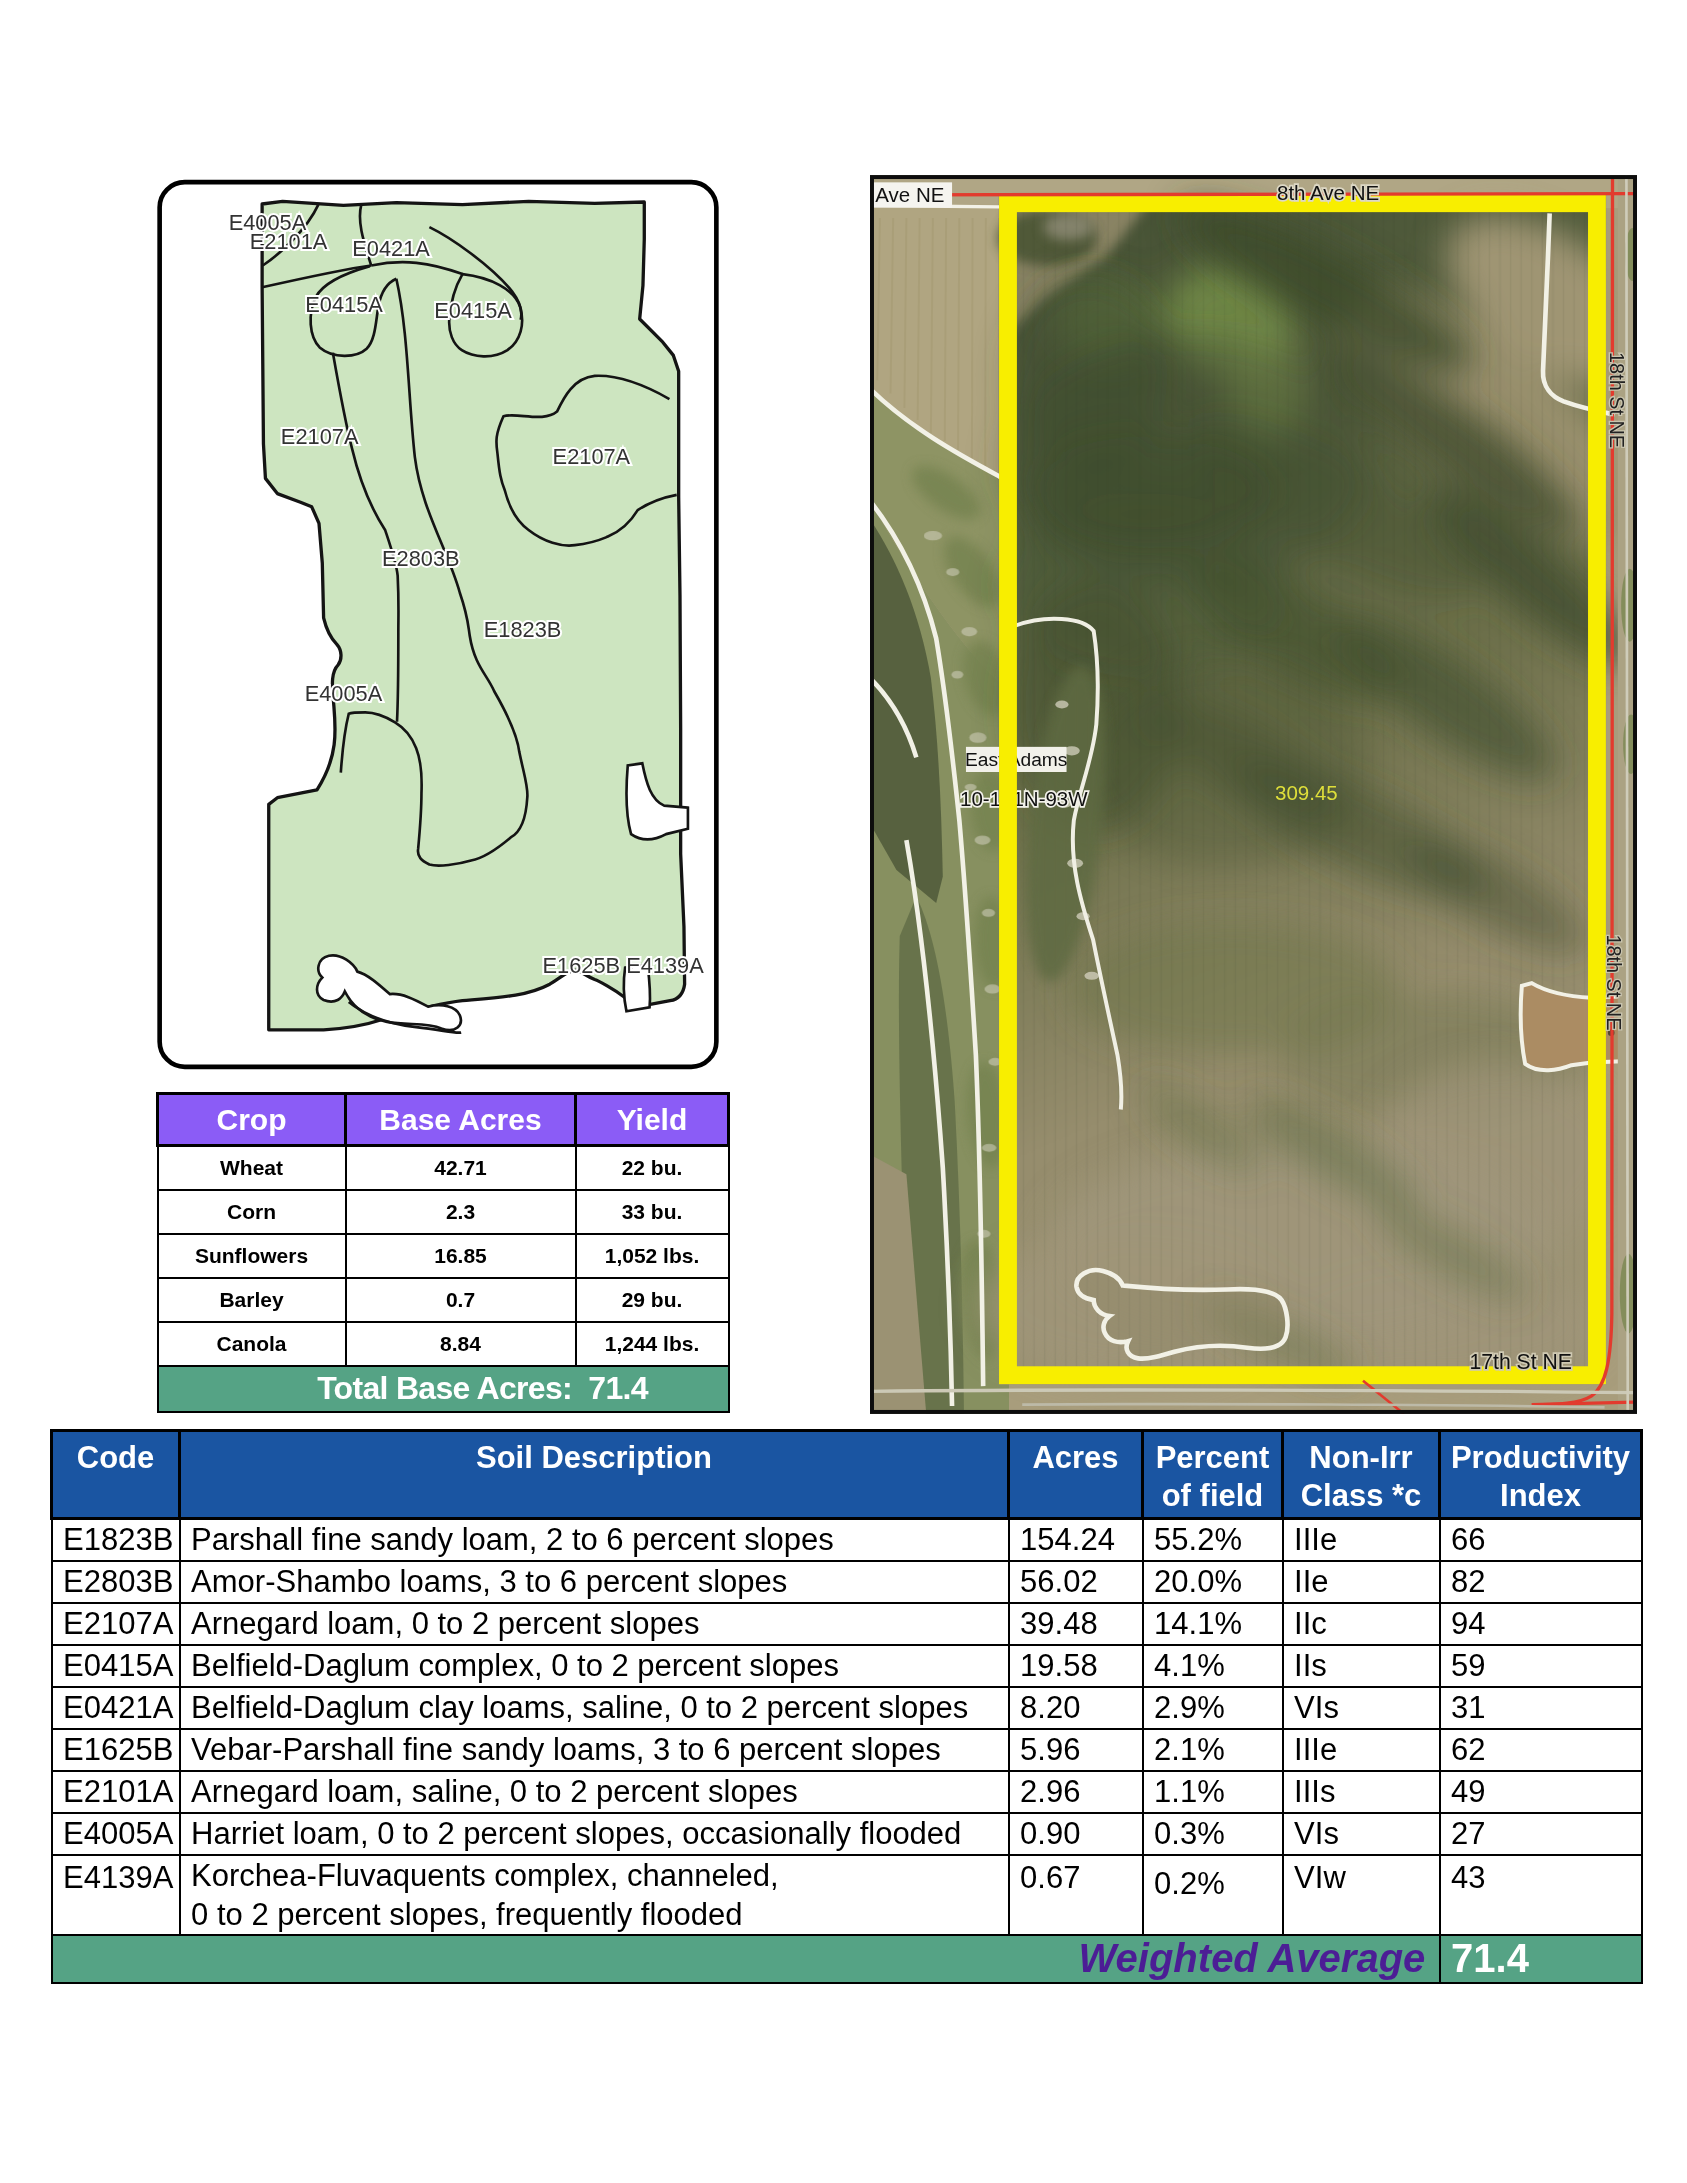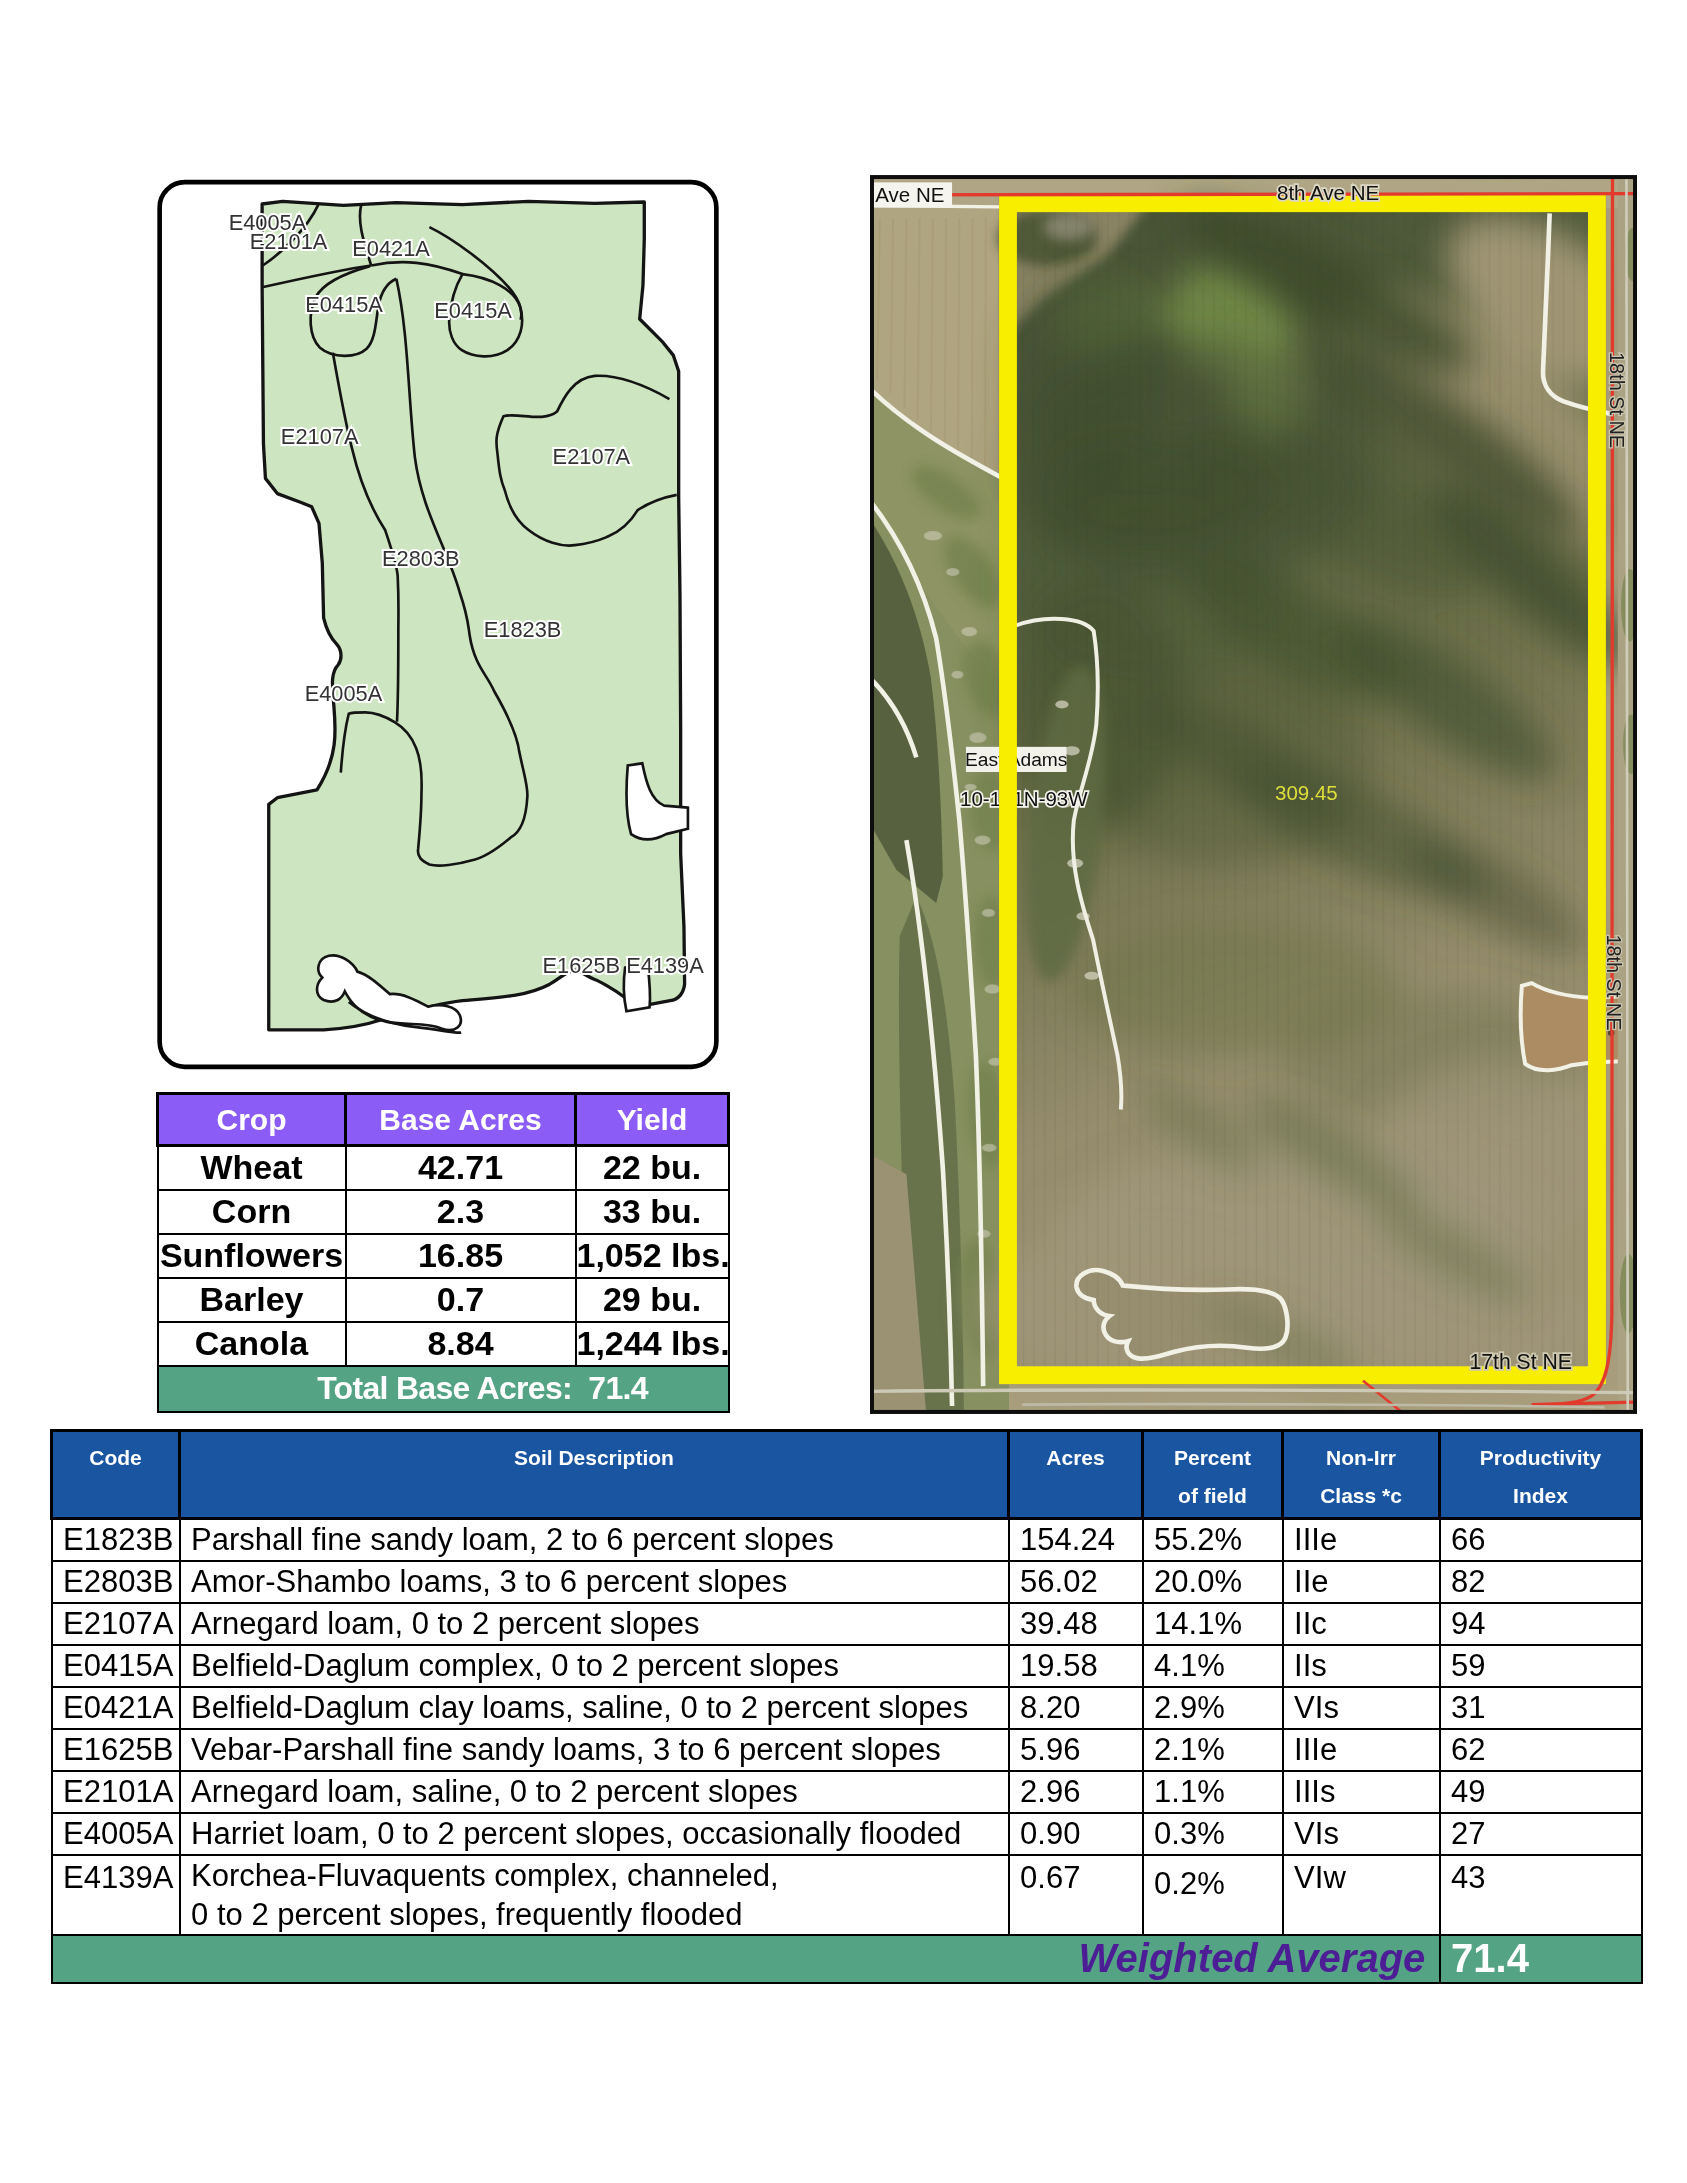--- a/index.html
+++ b/index.html
@@ -3,25 +3,25 @@
 <style>
 html,body{margin:0;padding:0;background:#fff;}
 *{box-sizing:border-box;}
 .page{position:relative;width:1687px;height:2183px;background:#fff;overflow:hidden;
   font-family:"Liberation Sans",sans-serif;}
 table{border-collapse:collapse;table-layout:fixed;}
 td,th{padding:0;overflow:hidden;white-space:nowrap;}
 .ctab{position:absolute;left:156px;top:1092px;width:572px;}
 .ctab td,.ctab th{border:2.6px solid #000;text-align:center;vertical-align:middle;}
 .ctab .hd th{background:#8b5cf6;color:#fff;font-size:30px;font-weight:bold;height:52px;border:3.3px solid #000;vertical-align:middle;}
-.ctab td{font-size:34px;font-weight:bold;color:#000;height:44px;background:#fff;}
+.ctab td{font-size:21px;font-weight:bold;color:#000;height:44px;background:#fff;}
 .ctab .tot td{background:#55a385;color:#fff;font-size:32px;letter-spacing:-0.7px;height:46px;padding-left:79px;}
 .btab{position:absolute;left:50px;top:1429px;width:1590px;}
 .btab td,.btab th{border:2.6px solid #000;text-align:left;vertical-align:middle;}
-.btab .hd th{background:#1a55a2;color:#fff;font-size:21px;font-weight:bold;height:88px;
+.btab .hd th{background:#1a55a2;color:#fff;font-size:31px;font-weight:bold;height:88px;
   text-align:center;vertical-align:top;padding-top:6.6px;line-height:38px;border:3.3px solid #000;}
 .btab td{font-size:31px;color:#000;height:42px;background:#fff;padding-left:10.6px;}
 .btab td.d2{height:76px;line-height:39px;vertical-align:middle;white-space:normal;}
 .btab .tot td{background:#55a385;height:48px;}
 .btab td.wa{color:#4c1d95;font-size:40px;font-weight:bold;font-style:italic;text-align:right;padding-right:13.2px;}
 .btab td.wv{color:#fff;font-size:40px;font-weight:bold;}
 </style></head><body>
 <div class="page">
 
 <svg style="position:absolute;left:157px;top:179px;" width="562" height="891" viewBox="0 0 850 1346">

